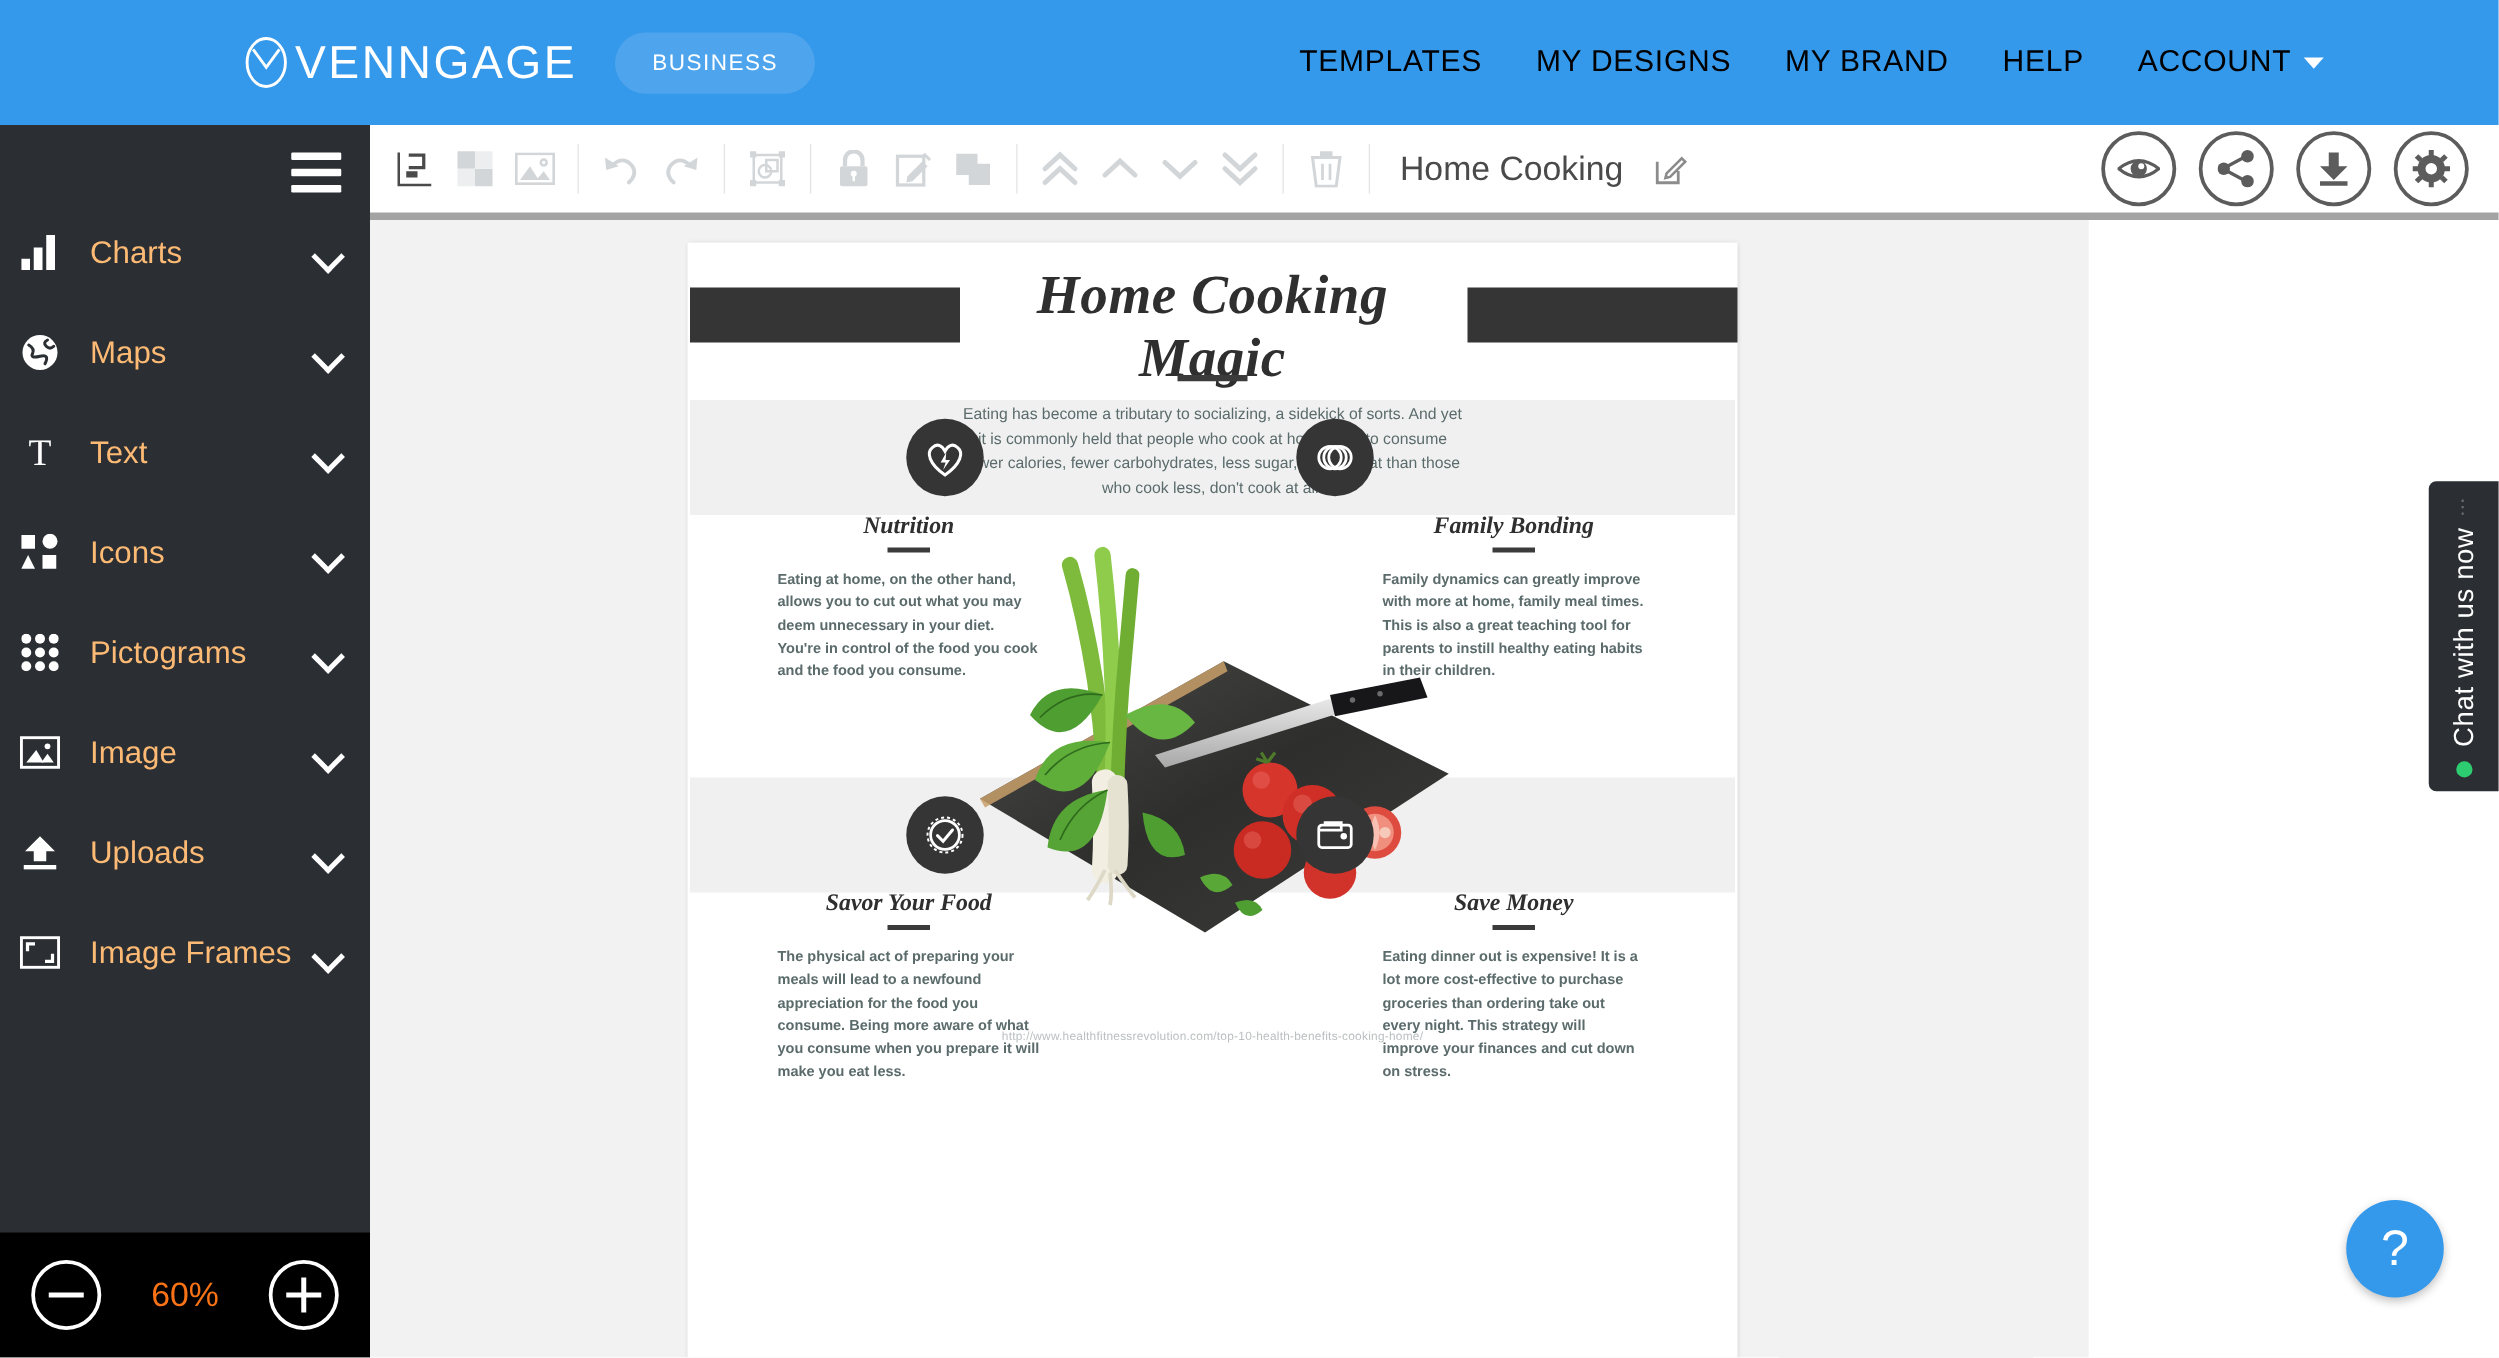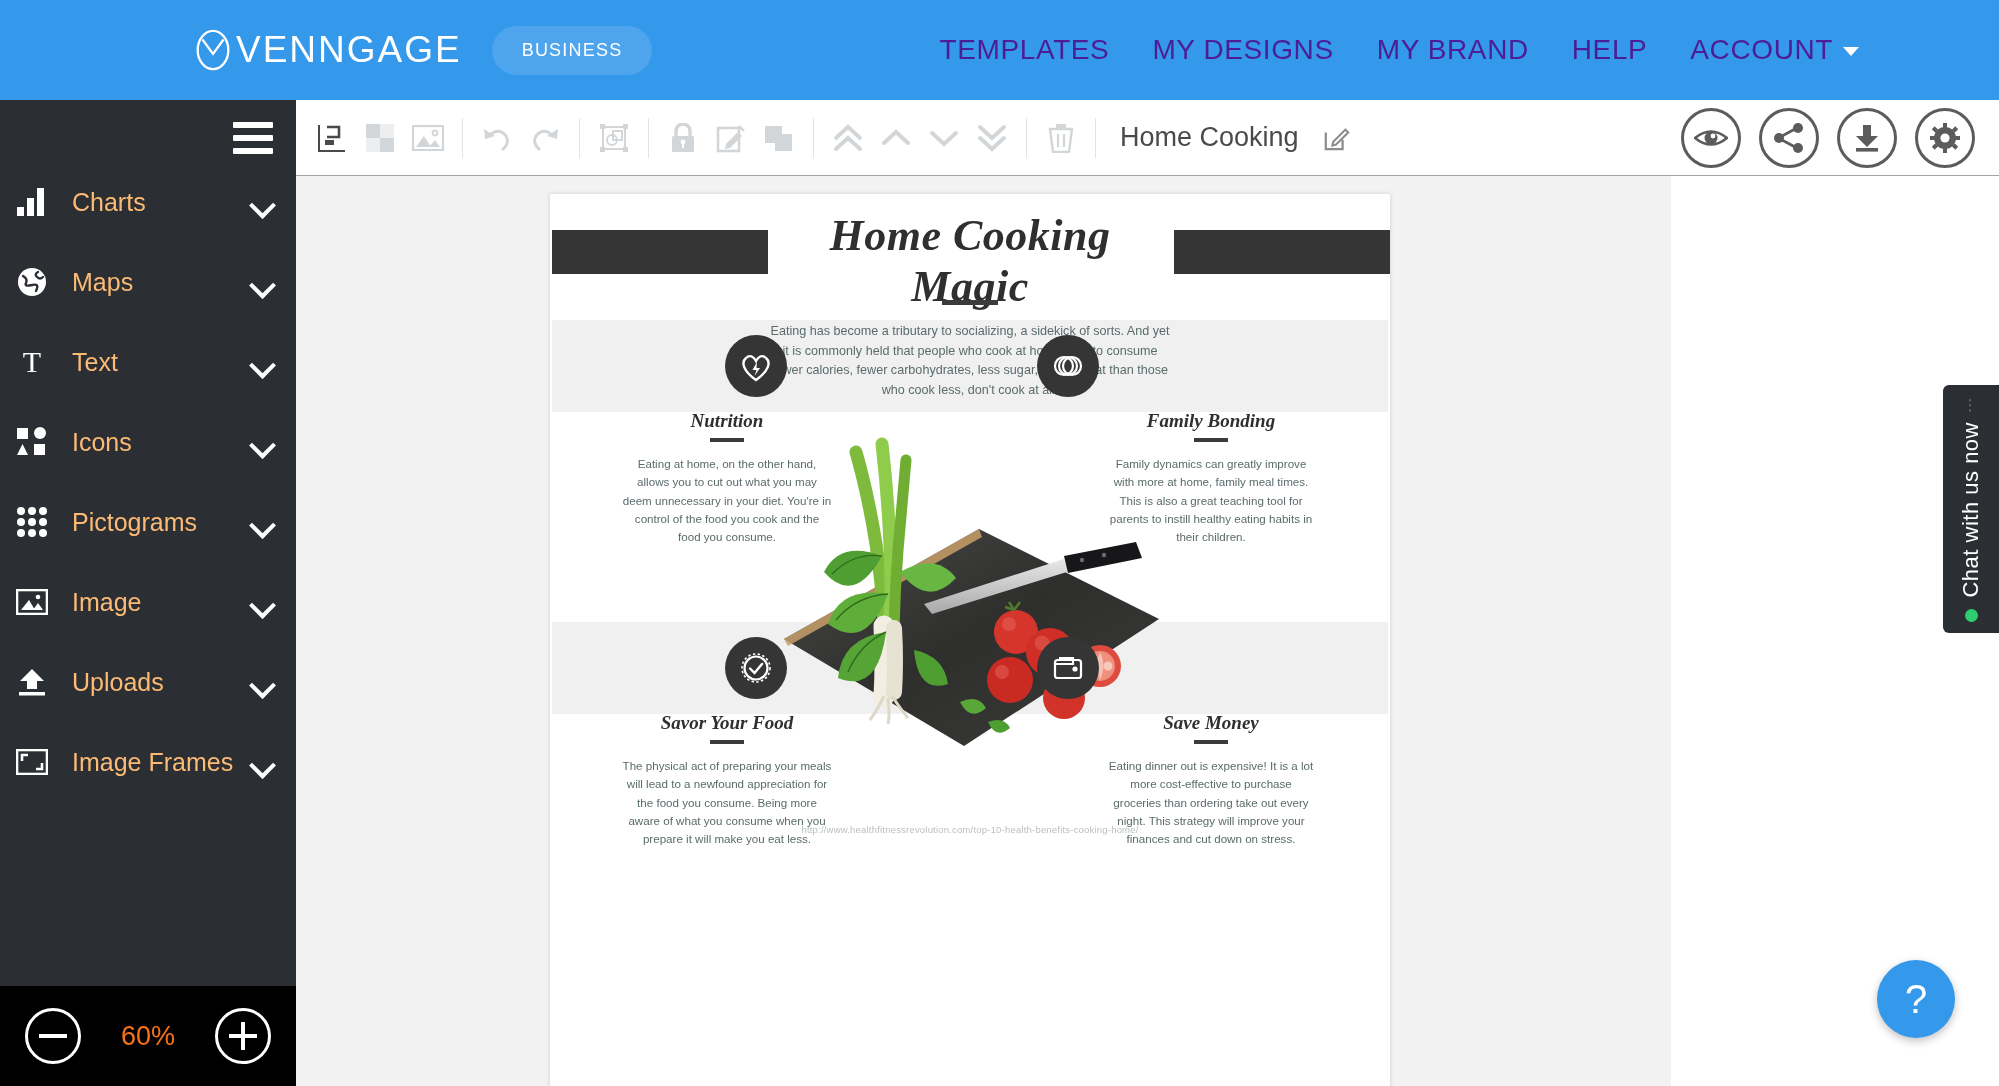--- a/index.html
+++ b/index.html
@@ -24,21 +24,21 @@
   .business-pill {
     margin-left: 30px; background: rgba(255,255,255,0.13);
     color: #fff; font-size: 18px; letter-spacing: 1.2px;
     padding: 14px 30px; border-radius: 30px; white-space: nowrap;
   }
   .navlinks {
     margin-left: auto; margin-right: 140px;
     display: flex; align-items: center; gap: 43px;
   }
   .navlink {
-    color: #4c1d95; font-size: 28px; letter-spacing: 0.6px; white-space: nowrap;
+    color: #000000; font-size: 24px; letter-spacing: 0.6px; white-space: nowrap;
     cursor: pointer;
   }
   .caret {
     display: inline-block; width: 0; height: 0; margin-left: 10px;
     border-left: 8px solid transparent; border-right: 8px solid transparent;
     border-top: 9px solid #fff; vertical-align: middle;
   }
 
   
   .sidebar {
@@ -89,21 +89,21 @@
   .zoom-btn.plus::after {
     content: ""; position: absolute; left: 50%; top: 50%;
     width: 4px; height: 28px; background: #fff; transform: translate(-50%,-50%);
   }
   .zoom-level { color: #f97316; font-size: 27px; }
 
   
   .toolbar {
     position: absolute; top: 100px; left: 296px; width: 1703px; height: 76px;
     background: #fff; display: flex; align-items: center; padding-left: 12px;
-    border-bottom: 1px solid #a3a3a3;
+    border-bottom: 6px solid #a3a3a3;
   }
   .tb-icon {
     width: 48px; height: 48px; display: flex; align-items: center;
     justify-content: center; color: #d3d6d8; cursor: pointer; flex: 0 0 auto;
   }
   .tb-icon.dark { color: #4a4a4a; }
   .tb-sep { width: 1px; height: 40px; background: #e4e4e4; margin: 0 10px; flex: 0 0 1px; }
   .doc-title {
     font-size: 27px; color: #4a4a4a; margin-left: 14px; margin-right: 14px;
     white-space: nowrap;
@@ -160,22 +160,22 @@
     position: absolute; width: 62px; height: 62px; border-radius: 50%;
     background: #353535; display: flex; align-items: center; justify-content: center;
     color: #fff;
   }
   .col-head {
     position: absolute; width: 230px; text-align: center;
     font-family: "Liberation Serif", serif; font-weight: 700; font-style: italic;
     font-size: 19px; color: #2f2f2f;
   }
   .col-body {
-    position: absolute; width: 210px; text-align: center;
-    font-size: 11.6px; line-height: 1.58; color: #5b6b6b;
+    position: absolute; width: 210px; 
+    font-size: 11.6px; line-height: 1.58; color: #5b6b6b; font-weight: bold;
   }
   .col-rule {
     position: absolute; width: 34px; height: 4px; background: #3b3b3b;
   }
   .ig-photo {
     position: absolute; left: 214px; top: 240px; width: 412px; height: 330px;
   }
   .ig-source {
     position: absolute; left: 220px; top: 630px; width: 400px; text-align: center;
     font-size: 9.5px; color: #b9bfbf; letter-spacing: 0.2px;

